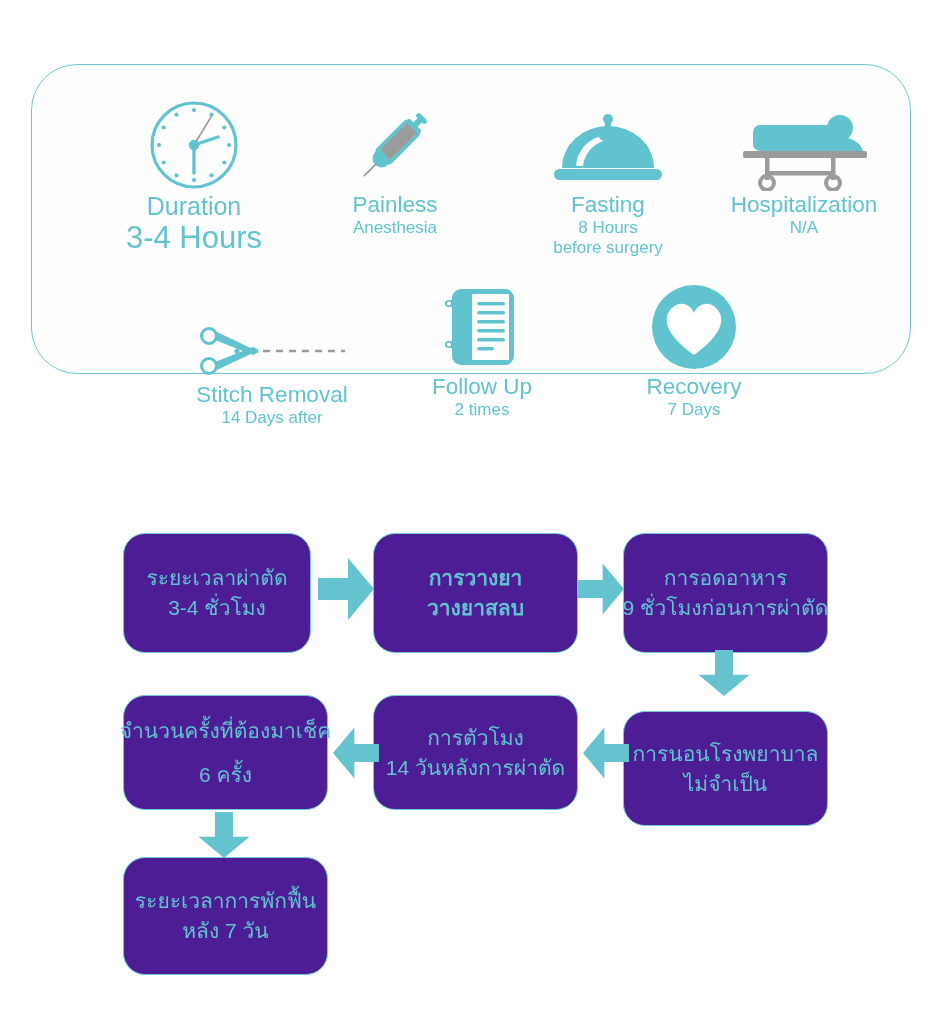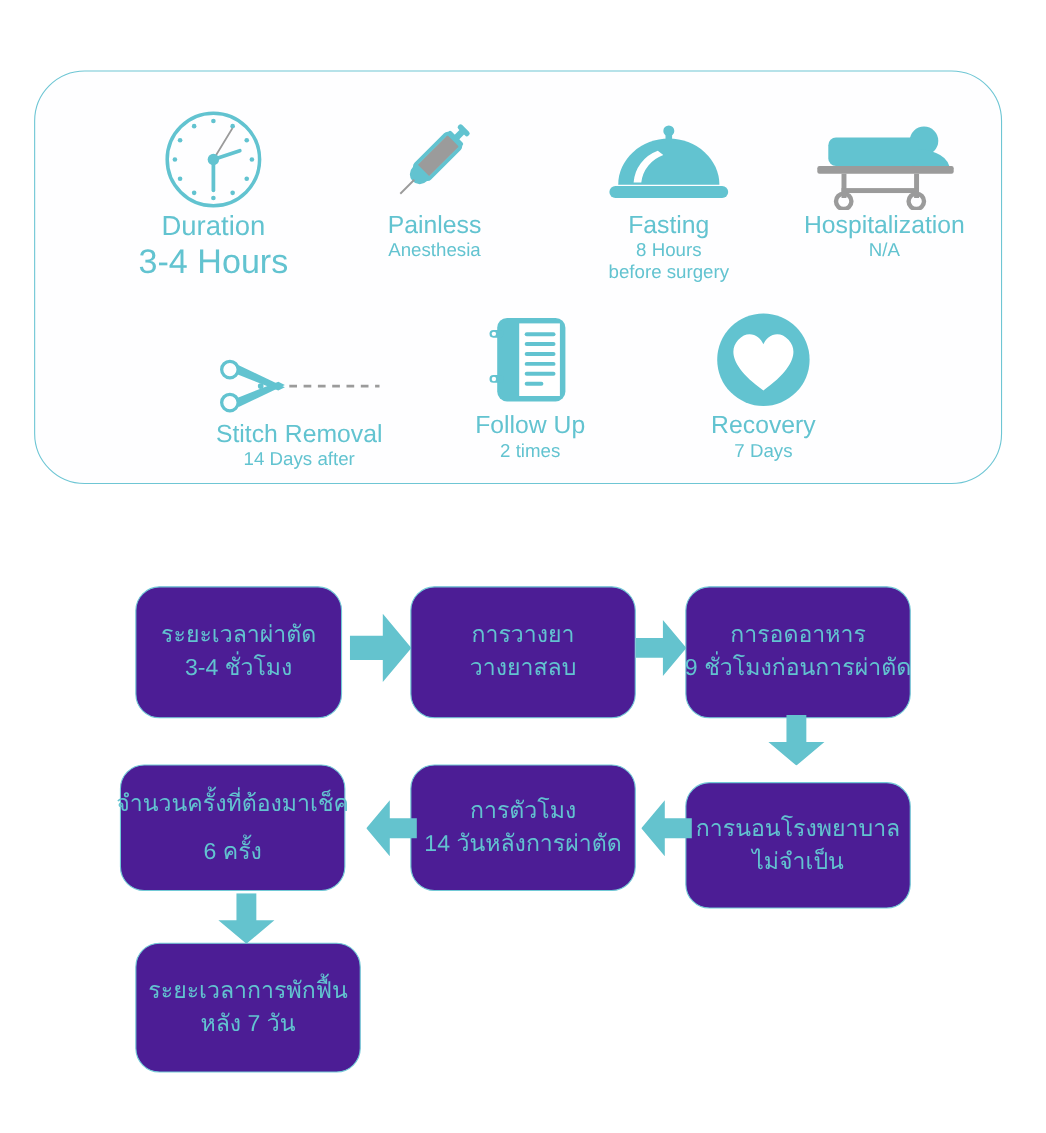--- a/index.html
+++ b/index.html
@@ -16,21 +16,21 @@
     height: 1030px;
     background: #ffffff;
   }
 
   
   .panel {
     position: absolute;
     left: 31px;
     top: 64px;
     width: 880px;
-    height: 376px;
+    height: 310px;
     border: 1.6px solid #6ec6d4;
     border-radius: 46px;
     background: #fefeff;
   }
 
   .feature {
     position: absolute;
     text-align: center;
   }
   .icon-wrap {
@@ -80,25 +80,25 @@
     color: #62c3d0;
   }
   .fbox .t1, .fbox .t2 {
     font-size: 21px;
     line-height: 30px;
     white-space: nowrap;
     color: #62c3d0;
   }
 
   #b1 { left: 123px; top: 533px; width: 188px; height: 120px; }
-  #b2 { left: 373px; top: 533px; width: 205px; height: 120px; }
+  #b2 { left: 373px; top: 533px; width: 205px; height: 120px; font-weight: bold; }
   #b3 { left: 623px; top: 533px; width: 205px; height: 120px; }
   #b4 { left: 623px; top: 695px; width: 205px; height: 115px; margin-top: 16px; }
   #b5 { left: 373px; top: 695px; width: 205px; height: 115px; }
-  #b6 { left: 109px; top: 695px; width: 205px; height: 115px; gap: 14px; }
+  #b6 { left: 123px; top: 695px; width: 205px; height: 115px; gap: 14px; }
   #b7 { left: 123px; top: 857px; width: 205px; height: 118px; }
 
   .arrow { position: absolute; }
   .arrow svg { display: block; }
 
   #a1 { left: 318px; top: 558px; }
   #a2 { left: 578px; top: 558px; }
   #a3 { left: 693px; top: 650px; }
   #a4 { left: 583px; top: 722px; }
   #a5 { left: 333px; top: 722px; }

